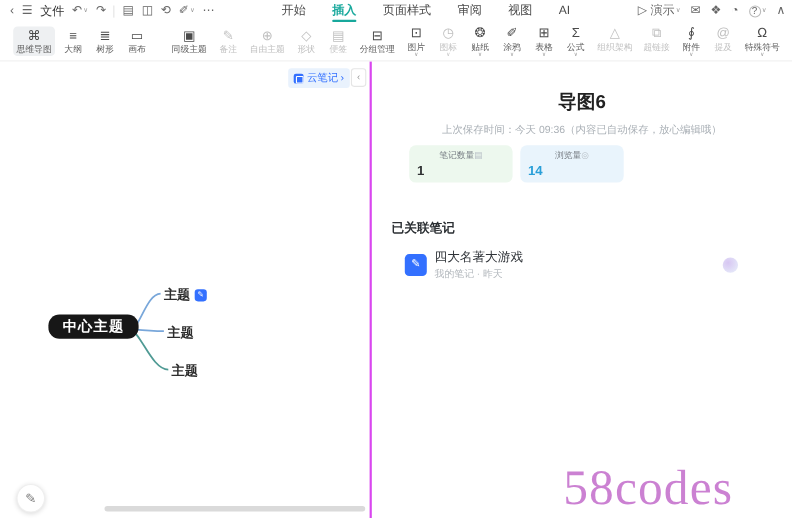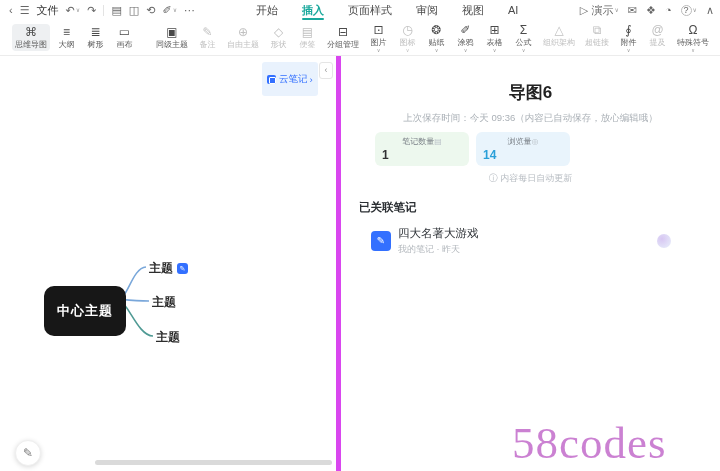--- a/index.html
+++ b/index.html
@@ -30,39 +30,39 @@
   .vsep { width:1px; height:22px; background:#e9e9e9; margin:0 6px; align-self:center; }
   .titem { display:flex; flex-direction:column; align-items:center; min-width:25px; margin:0 2px; padding:2px 3px; border-radius:4px; }
   .titem .ticon { font-size:12px; line-height:13px; color:#4a4a4a; }
   .titem .tlabel { font-size:8px; line-height:9px; color:#5c5c5c; margin-top:1px; white-space:nowrap; }
   .titem .tcaret { font-size:5px; line-height:4px; color:#9a9a9a; margin-top:1px; }
   .titem.disabled .ticon, .titem.disabled .tlabel, .titem.disabled .tcaret { color:#c0c0c0; }
   .titem.active { background:#eef0f2; }
 
   
   #canvas { position:absolute; left:0; top:56px; width:336px; height:415px; background:#fff; }
-  #doc-chip { position:absolute; left:262px; top:6px; height:34px; display:flex; align-items:center;
+  #doc-chip { position:absolute; left:262px; top:6px; height:18px; display:flex; align-items:center;
     background:#e9f2fd; border-radius:3px; padding:0 5px; font-size:9.5px; color:#3370ff; }
   #doc-chip .chipicon { width:9px; height:9px; background:#3370ff; border-radius:2px; margin-right:3px; position:relative; }
   #doc-chip .chipicon::after { content:""; position:absolute; left:2px; top:2px; width:5px; height:5px; border:1px solid #fff; border-radius:1px; }
   #panel-collapse { position:absolute; left:319px; top:6px; width:14px; height:17px; border:1px solid #e5e5e5;
     border-radius:3px; background:#fff; color:#999; font-size:9px; line-height:15px; text-align:center; }
   #mindmap-svg { position:absolute; left:0; top:0; width:336px; height:415px; }
   #root-node { position:absolute; left:44px; top:230px; background:#171717; color:#fff; font-size:13px;
-    font-weight:bold; padding:16px 13px; border-radius:10px; letter-spacing:1px; }
+    font-weight:bold; padding:2px 13px; border-radius:10px; letter-spacing:1px; }
   .topic { position:absolute; display:flex; align-items:center; font-size:12px; font-weight:bold; color:#2d2d2d; }
   .topic-badge { width:11px; height:11px; background:#3370ff; border-radius:3px; margin-left:4px;
     color:#fff; font-size:7px; line-height:11px; text-align:center; }
   #pen-button { position:absolute; left:15px; top:384px; width:26px; height:26px; border-radius:50%;
     background:#fff; border:1px solid #efefef; box-shadow:0 1px 5px rgba(0,0,0,.15);
     color:#777; font-size:12px; line-height:25px; text-align:center; }
   #h-scrollbar { position:absolute; left:95px; top:404px; width:237px; height:5px; background:#dadada; border-radius:2.5px; }
 
   
-  #panel { position:absolute; left:336px; top:56px; width:384px; height:415px; background:#fff; border-left:5px solid #d946ef; }
+  #panel { position:absolute; left:336px; top:56px; width:384px; height:415px; background:#fff; border-left:2px solid #d946ef; }
   #panel-title { margin-top:25px; text-align:center; font-size:17px; font-weight:bold; color:#222; }
   #panel-subtitle { margin-top:8px; text-align:center; font-size:9.5px; color:#aab0b6; }
   #stats-row { position:absolute; left:34px; top:76px; display:flex; gap:7px; }
   .stat-card { width:94px; height:34px; border-radius:6px; padding:4px 7px; }
   .stat-top { display:flex; justify-content:center; align-items:center; }
   .stat-label { font-size:8px; color:#7a8087; }
   .stat-icon { font-size:8px; color:#b9c0c7; }
   .stat-value { font-size:12px; font-weight:bold; margin-top:1px; }
   #panel-hint { position:absolute; left:0; width:100%; top:116px; text-align:center; font-size:9px; color:#b7bcc2; }
   #linked-header { position:absolute; left:18px; top:144px; font-size:11.5px; font-weight:bold; color:#2b2f33; }
@@ -272,24 +272,20 @@
           <div class="stat-value" style="color: rgb(48, 49, 51);">1</div>
         </div>
         <div class="stat-card" style="background: rgb(233, 244, 252);">
           <div class="stat-top">
             <span class="stat-label">浏览量</span>
             <span class="stat-icon">◎</span>
           </div>
           <div class="stat-value" style="color: rgb(42, 159, 216);">14</div>
         </div>
       </div>
-    <div id="panel-hint">
-      <span>ⓘ</span>
-      <span>内容每日自动更新</span>
-    </div>
     <div id="linked-header">已关联笔记</div>
     <div id="note-row">
       <span class="note-icon">✎</span>
       <span class="note-text">
         <div class="note-title">四大名著大游戏</div>
         <div class="note-meta">我的笔记 · 昨天</div>
       </span>
       <span class="note-action"></span>
     </div>
   </div>

